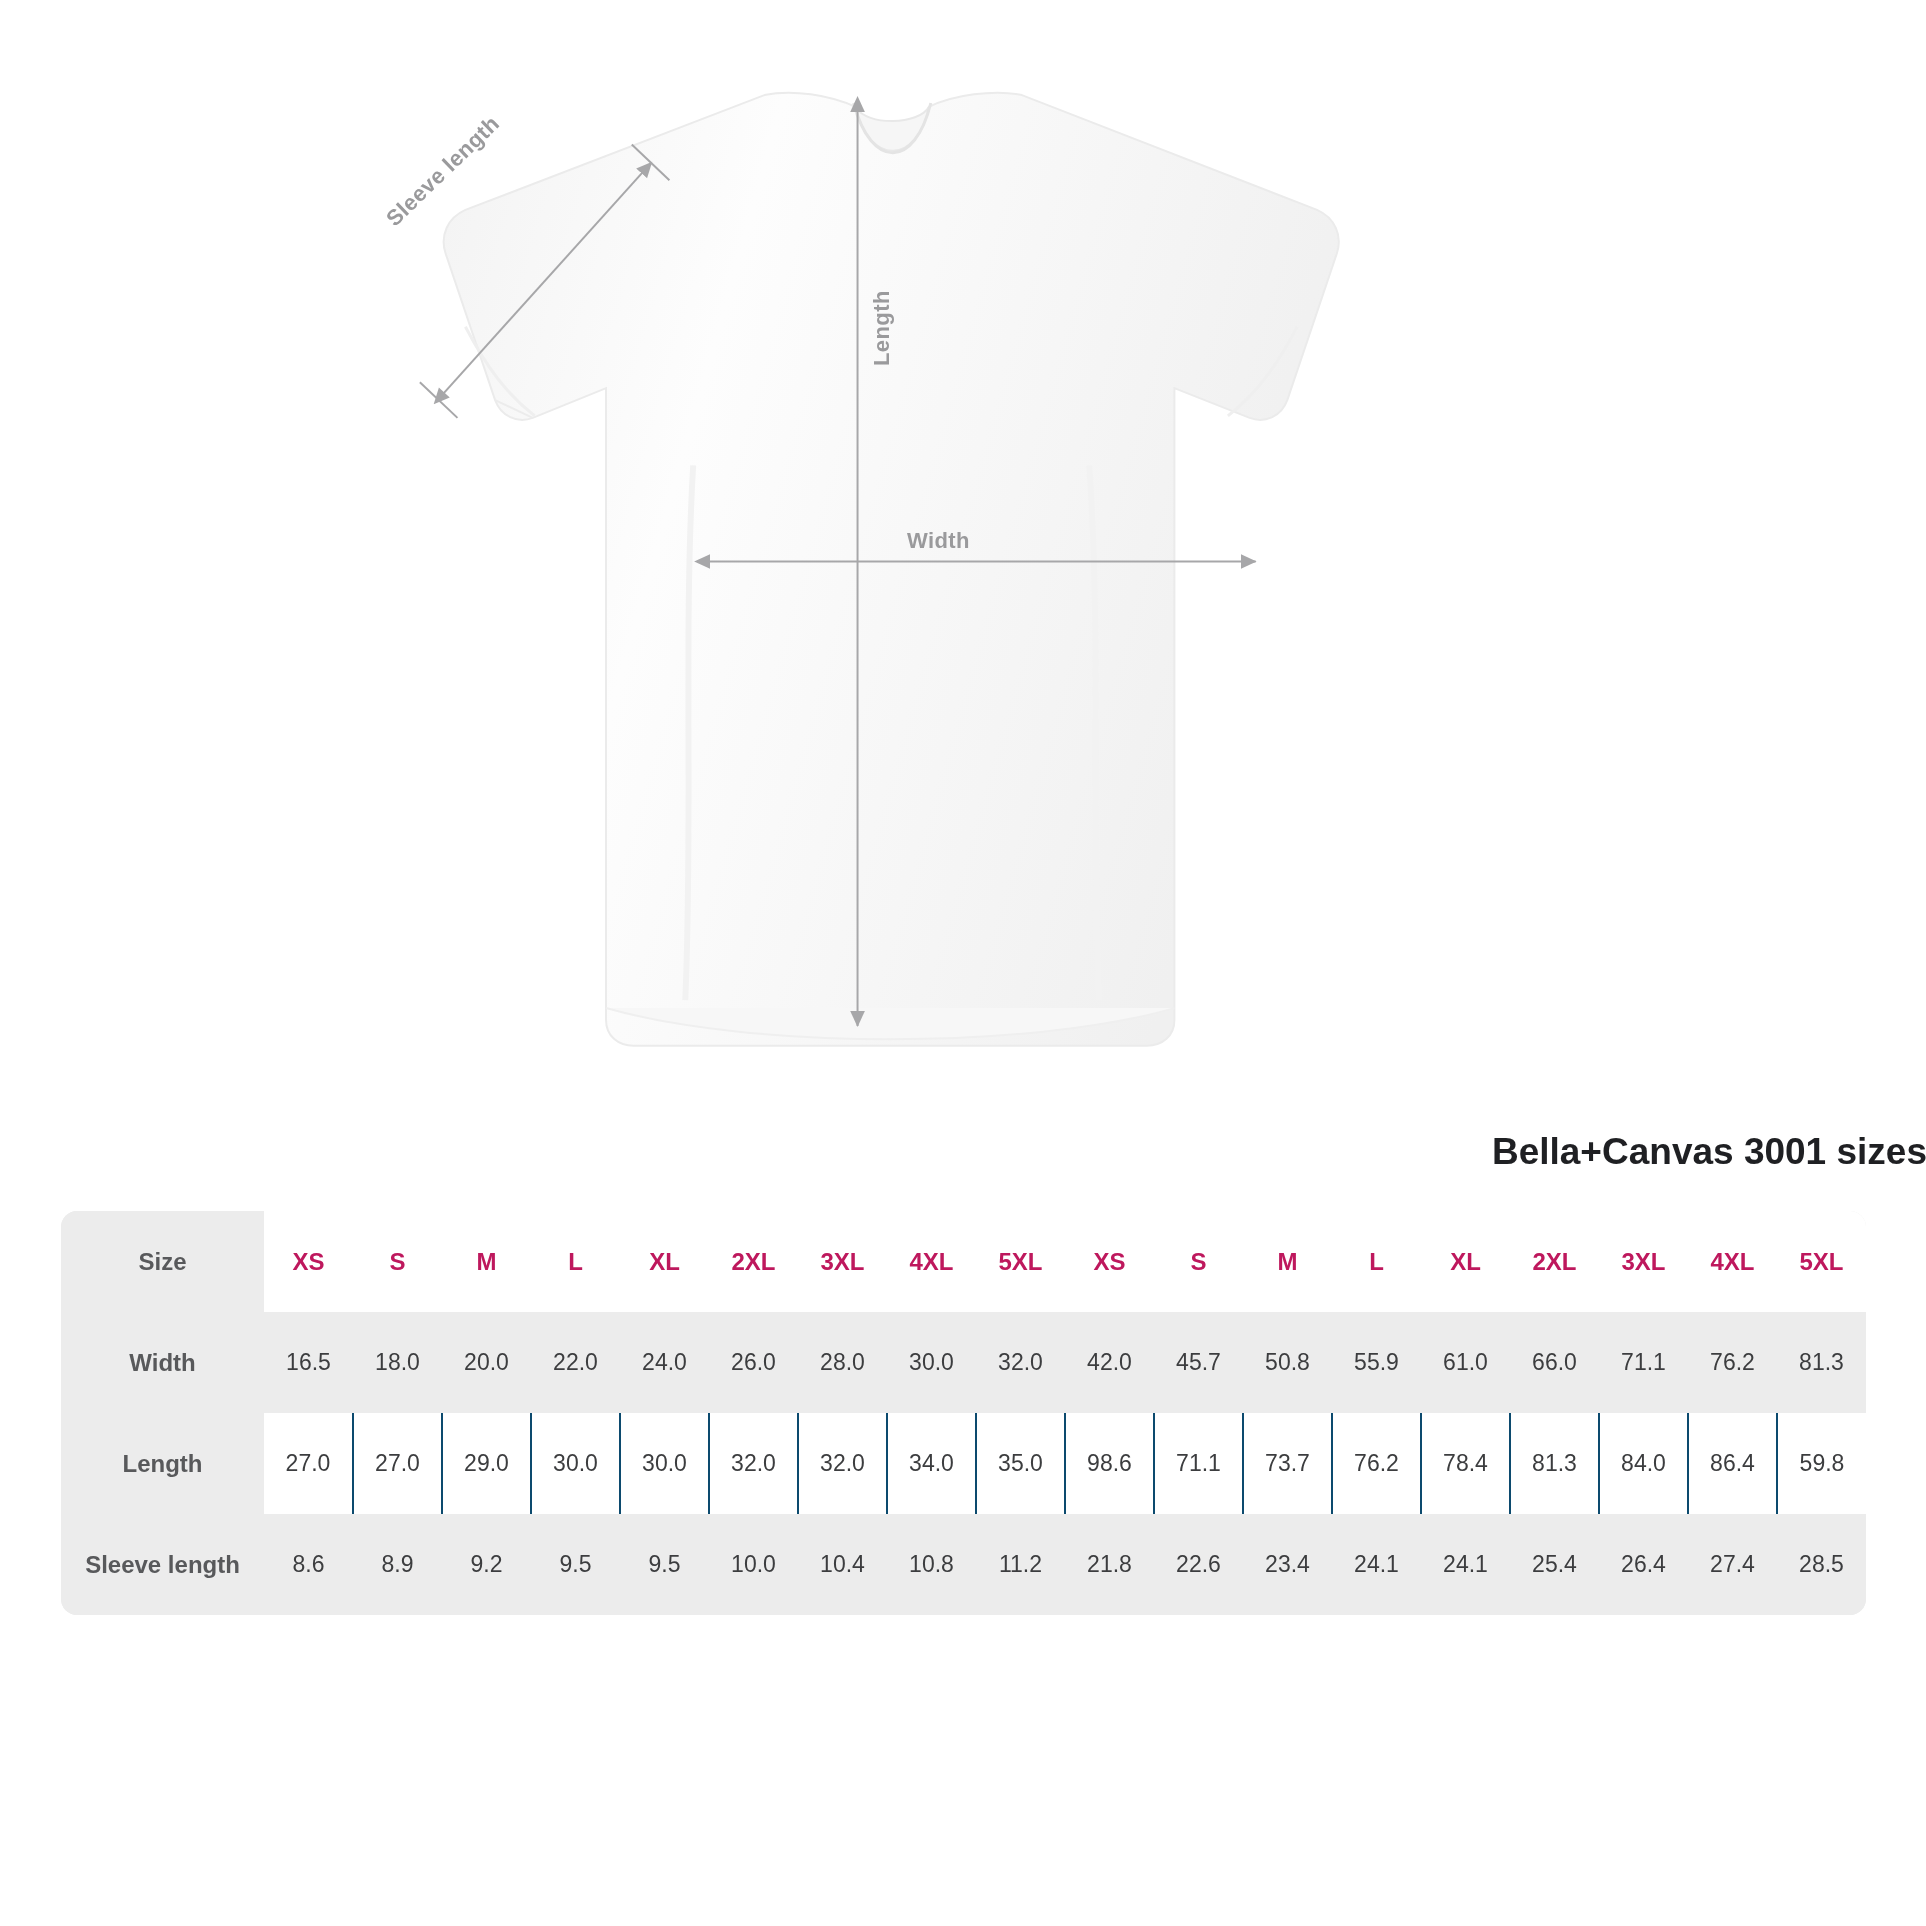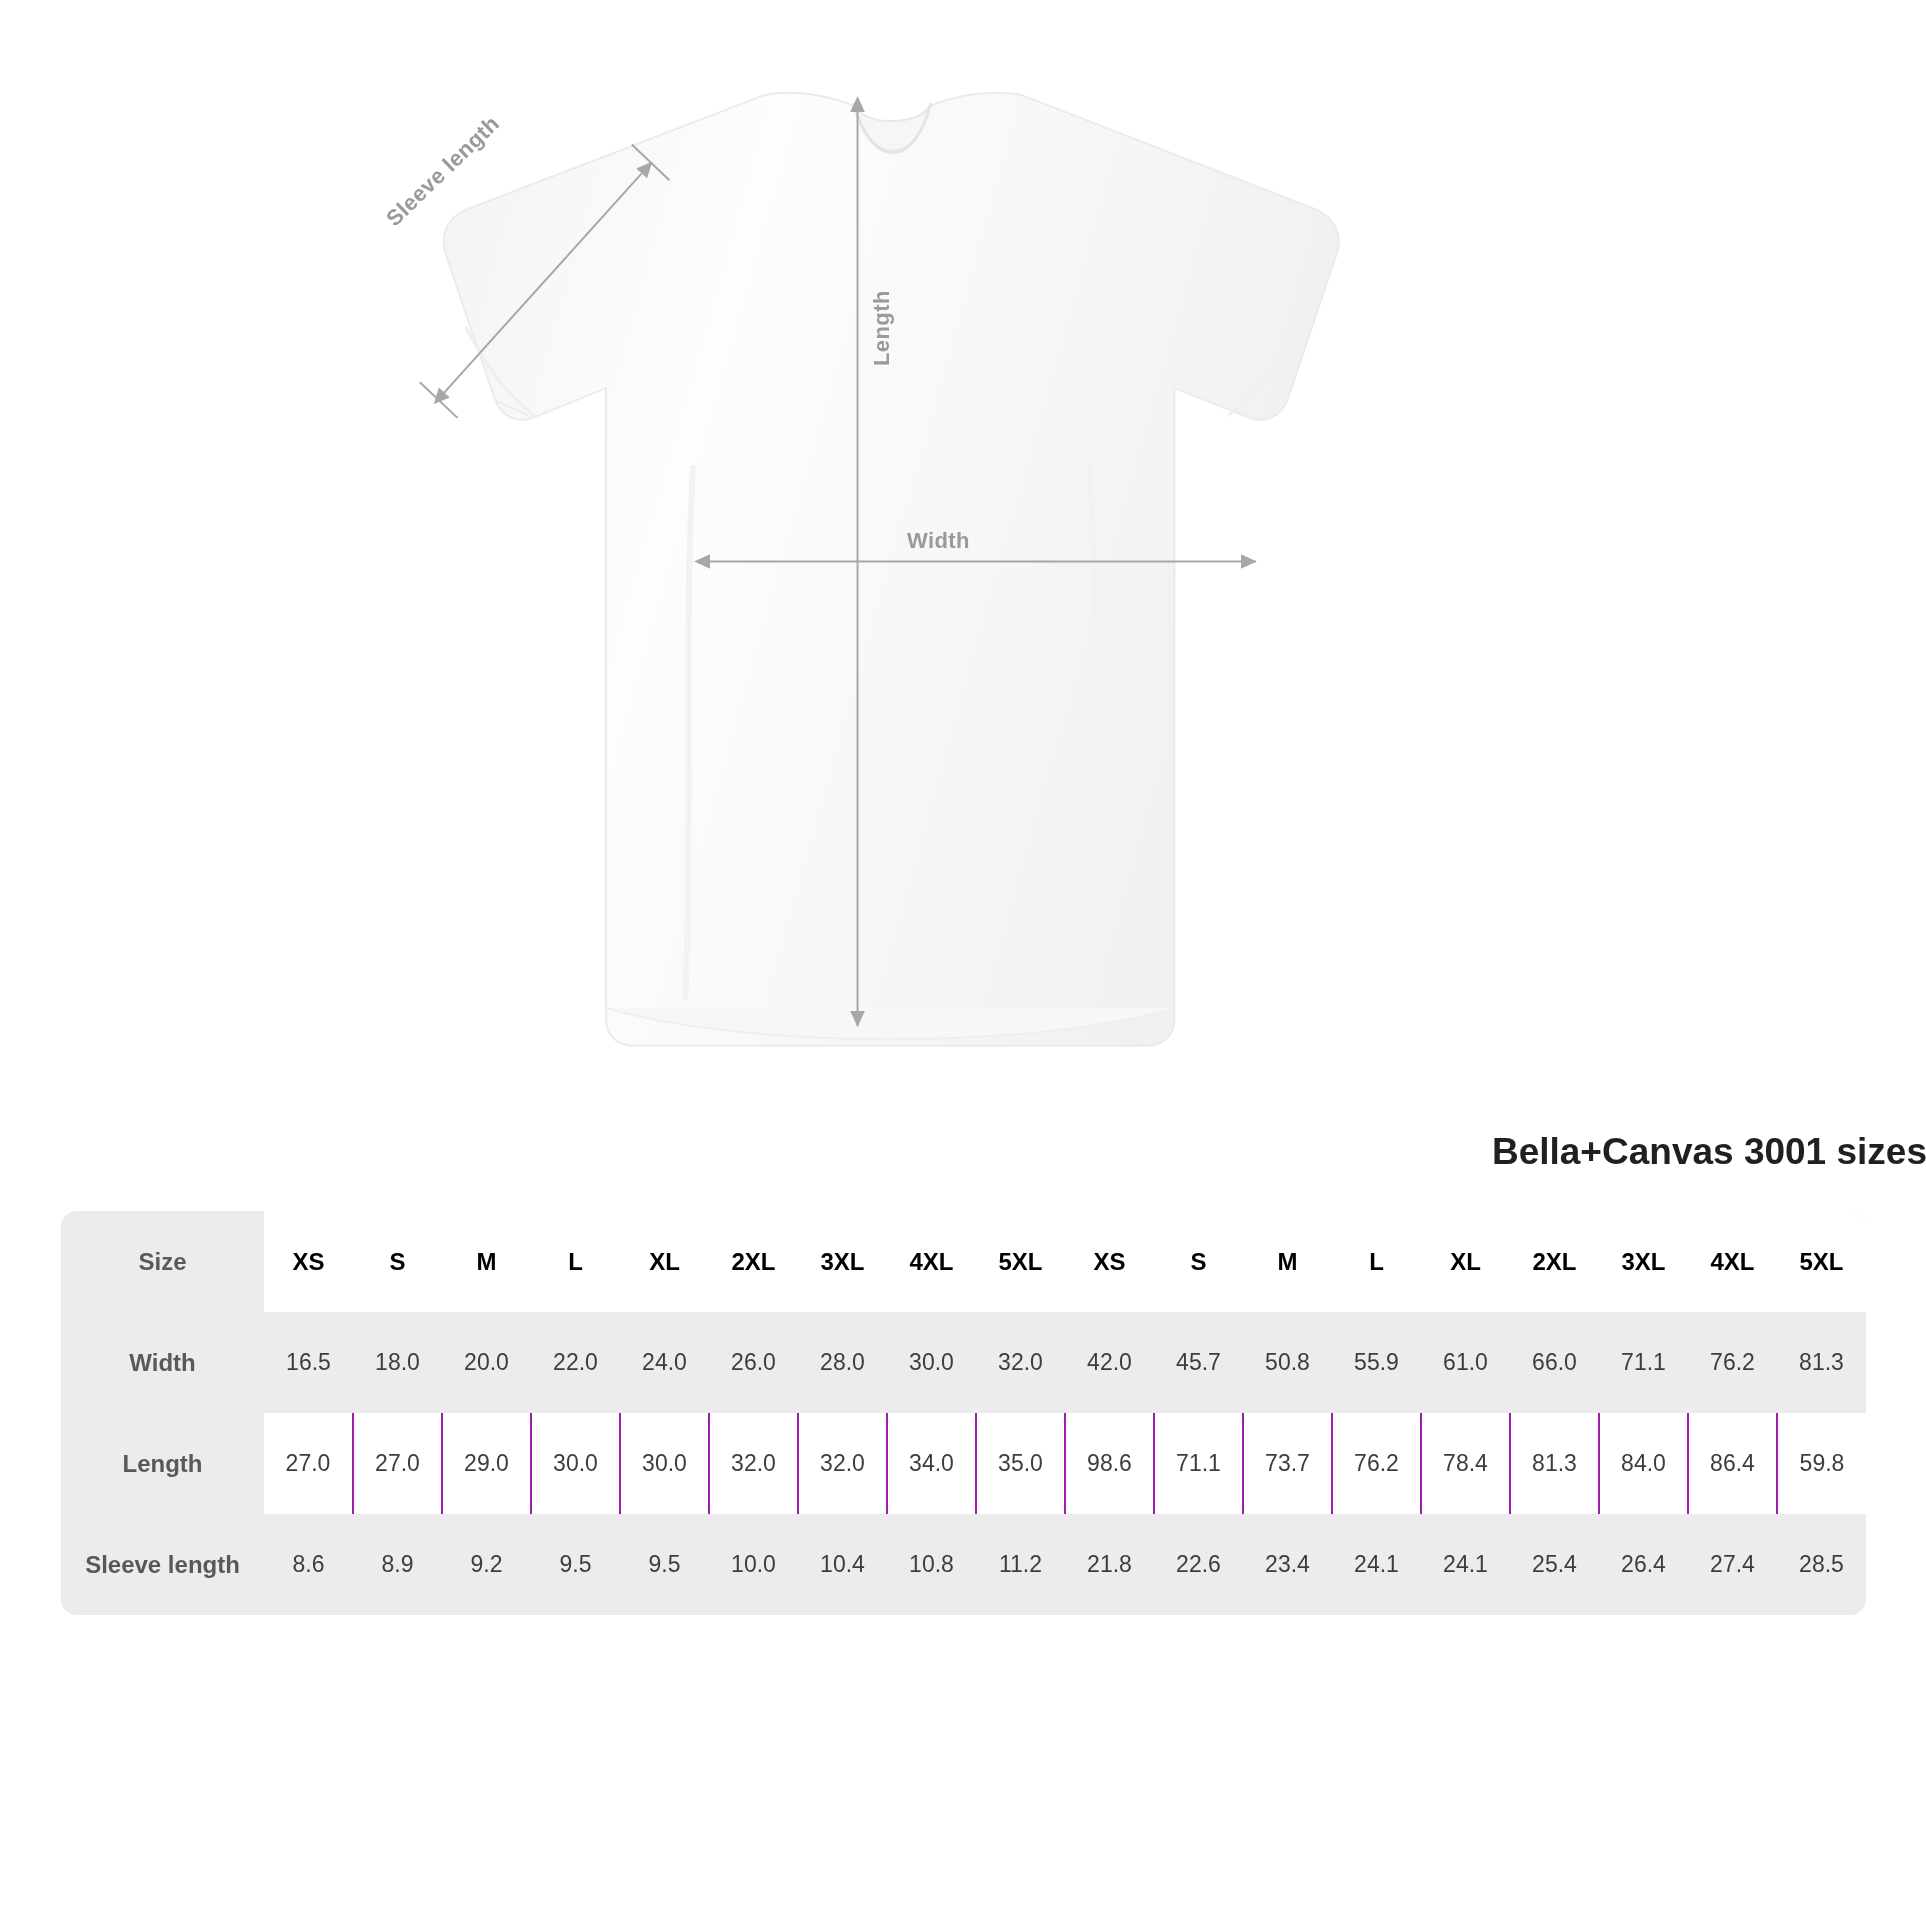--- a/index.html
+++ b/index.html
@@ -117,30 +117,30 @@
   }
 
   .row-head {
     font-weight: bold;
     color: #58595b;
     font-size: 24px;
   }
 
   .size-row td { height: 99px; background: #ffffff; }
   .size-row td.first-col { background: #ececec; }
-  .size-row td .sz { font-weight: bold; color: #000000; font-size: 24px; }
+  .size-row td .sz { font-weight: bold; color: #be185d; font-size: 24px; }
 
   .band-light td { background: #ffffff; height: 99px; }
   .band-light td.first-col { background: #ececec; }
   .band-shade td { background: #ececec; height: 99px; }
 
   .cell-divider {
     border-right: 2px solid #ffffff;
   }
-  .band-light .cell-divider { border-right: 2px solid #a21caf; }
+  .band-light .cell-divider { border-right: 2px solid #0c4a6e; }
 
   .first-col { width: 203px; }
 </style>
 </head>
 <body>
 
 <div class="page">
 
   <div class="illustration">
     <svg class="shirt-svg" width="1927" height="1119" viewBox="0 0 1946 1130">

